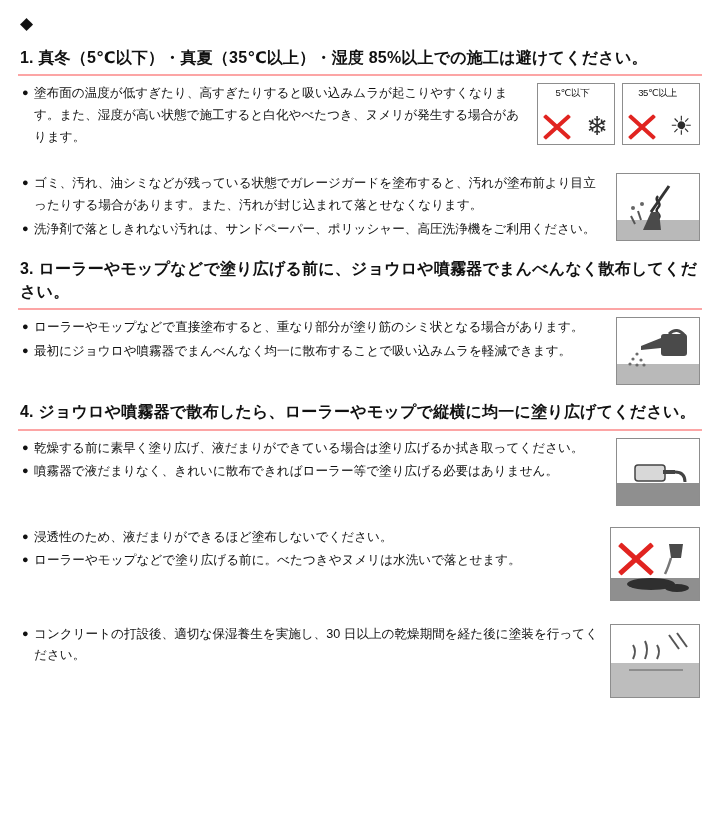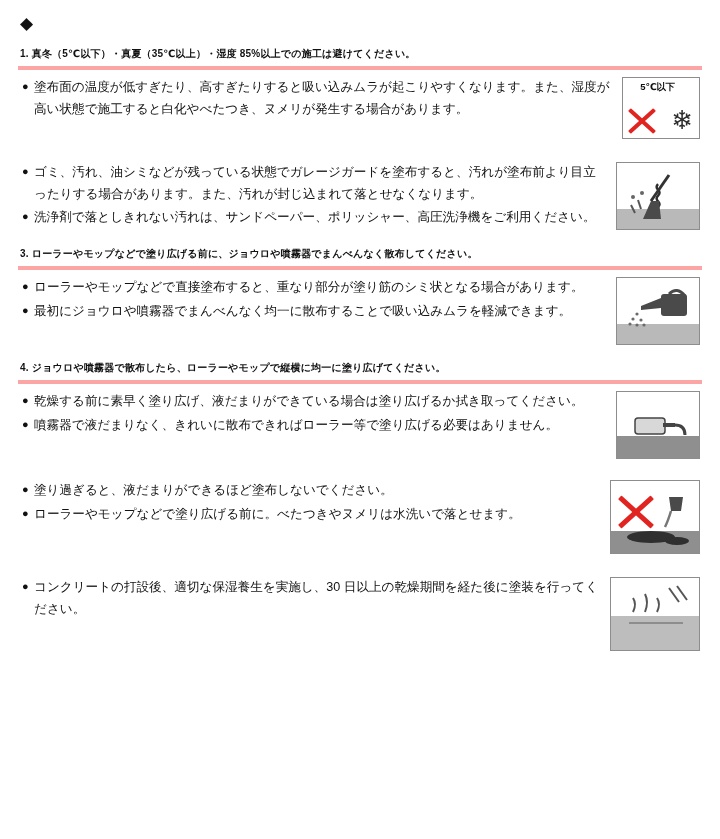--- a/index.html
+++ b/index.html
@@ -39,25 +39,25 @@
     position: relative;
     top: -1px;
   }
 
   
   .section {
     position: relative;
     margin-bottom: 6px;
   }
   .sec-head {
-    font-size: 10px;
+    font-size: 16px;
     font-weight: bold;
     letter-spacing: 0.2px;
     padding: 0 0 5px 2px;
-    border-bottom: 4px solid #fca5a5;
+    border-bottom: 2px solid #fca5a5;
     line-height: 1.4;
   }
   .sec-body {
     display: flex;
     align-items: flex-start;
     padding-top: 7px;
   }
   .bullets {
     flex: 1 1 auto;
     padding-left: 4px;
@@ -99,21 +99,21 @@
   .fig-md { width: 84px; height: 68px; }
   .fig-lg { width: 90px; height: 74px; }
 
   .fig-cap {
     position: absolute;
     top: 3px;
     left: 0;
     right: 7px;
     text-align: center;
     font-size: 9.5px;
-    font-weight: bold;
+    font-weight: normal;
     letter-spacing: -0.3px;
     color: #111;
   }
   .redx {
     position: absolute;
     left: 4px;
     bottom: 2px;
     width: 30px;
     height: 30px;
     pointer-events: none;
@@ -198,20 +198,25 @@
       <div class="bullets">
         <div class="bullet">
           <span class="dot">●</span>
           <span class="txt">塗布面の温度が低すぎたり、高すぎたりすると吸い込みムラが起こりやすくなります。また、湿度が高い状態で施工すると白化やべたつき、ヌメリが発生する場合があります。</span>
         </div>
       </div>
       <div class="figs">
         <div class="fig fig-sm">
           <div class="fig-cap">5℃以下</div>
           <div class="glyph">❄</div>
+          <div class="redx"></div>
+        </div>
+        <div class="fig fig-sm">
+          <div class="fig-cap">35℃以上</div>
+          <div class="glyph">☀</div>
           <div class="redx"></div>
         </div>
       </div>
     </div>
   </div>
 
   <div class="spacer-gap"></div>
 
   <div class="section">
     <div class="sec-body">
@@ -302,21 +307,21 @@
         </div>
       </div>
     </div>
   </div>
 
   <div class="section">
     <div class="sec-body">
       <div class="bullets">
         <div class="bullet">
           <span class="dot">●</span>
-          <span class="txt">塗り過ぎると、液だまりができるほど塗布しないでください。</span>
+          <span class="txt">浸透性のため、液だまりができるほど塗布しないでください。</span>
         </div>
         <div class="bullet">
           <span class="dot">●</span>
           <span class="txt">ローラーやモップなどで塗り広げる前に。べたつきやヌメリは水洗いで落とせます。</span>
         </div>
       </div>
       <div class="figs">
         <div class="fig fig-lg">
           <div class="ground-dark"></div>
           <svg width="90" height="74" style="position:absolute;left:0;top:0">

